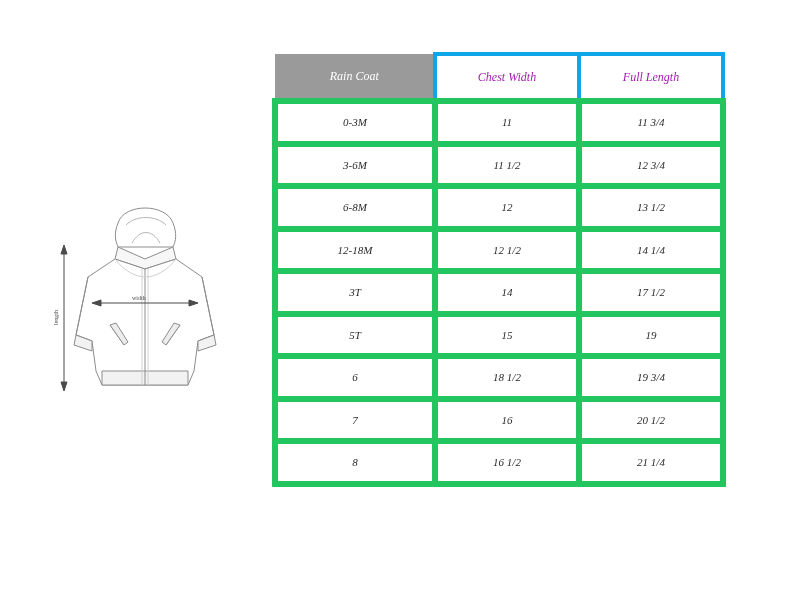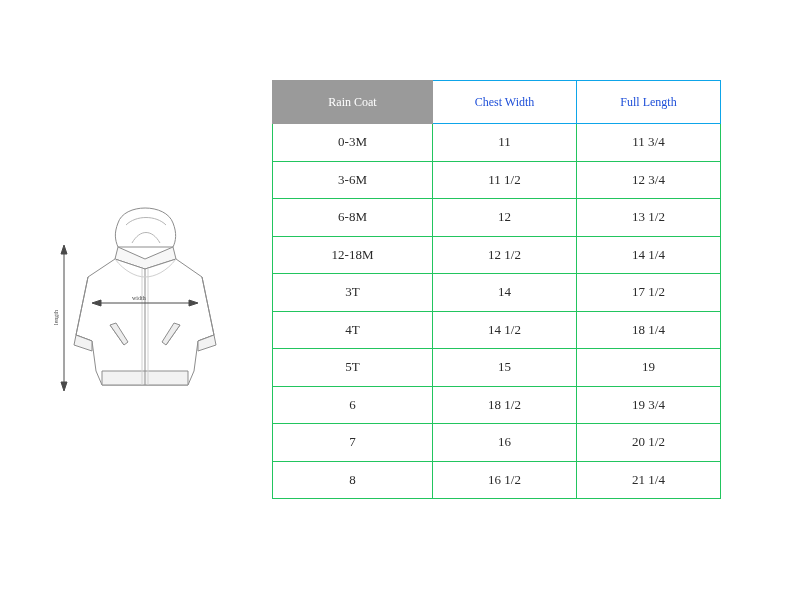--- a/index.html
+++ b/index.html
@@ -25,48 +25,49 @@
     height: 230px;
   }
   #illustration svg {
     display: block;
   }
 
   
   #size-chart {
     position: absolute;
     left: 272px;
-    top: 80px;
+    top: 52px;
     width: 448px;
     border-collapse: collapse;
     table-layout: fixed;
+    font-style: italic;
   }
   #size-chart th,
   #size-chart td {
-    border: 1px solid #22c55e;
+    border: 6px solid #22c55e;
     text-align: center;
     vertical-align: middle;
-    font-size: 13px;
+    font-size: 11px;
     font-family: "Liberation Serif", serif;
     font-weight: normal;
     color: #2a2a2a;
     padding: 0;
     height: 36.5px;
   }
   #size-chart thead th {
     background: #9a9a9a;
     color: #ffffff;
     height: 42px;
     font-size: 12px;
     border: 1px solid #9a9a9a;
   }
   #size-chart thead th.col-head-light {
     background: #ffffff;
-    color: #1d4ed8;
-    border: 1px solid #0ea5e9;
+    color: #a21caf;
+    border: 4px solid #0ea5e9;
   }
   #size-chart col.c1 { width: 160px; }
   #size-chart col.c2 { width: 144px; }
   #size-chart col.c3 { width: 144px; }
 </style>
 </head>
 <body>
 
 <div id="illustration">
   <svg width="220" height="230" viewBox="0 0 220 230" xmlns="http://www.w3.org/2000/svg">
@@ -150,25 +151,20 @@
       <td>12-18M</td>
       <td>12 1/2</td>
       <td>14 1/4</td>
     </tr>
     <tr>
       <td>3T</td>
       <td>14</td>
       <td>17 1/2</td>
     </tr>
     <tr>
-      <td>4T</td>
-      <td>14 1/2</td>
-      <td>18 1/4</td>
-    </tr>
-    <tr>
       <td>5T</td>
       <td>15</td>
       <td>19</td>
     </tr>
     <tr>
       <td>6</td>
       <td>18 1/2</td>
       <td>19 3/4</td>
     </tr>
     <tr>

